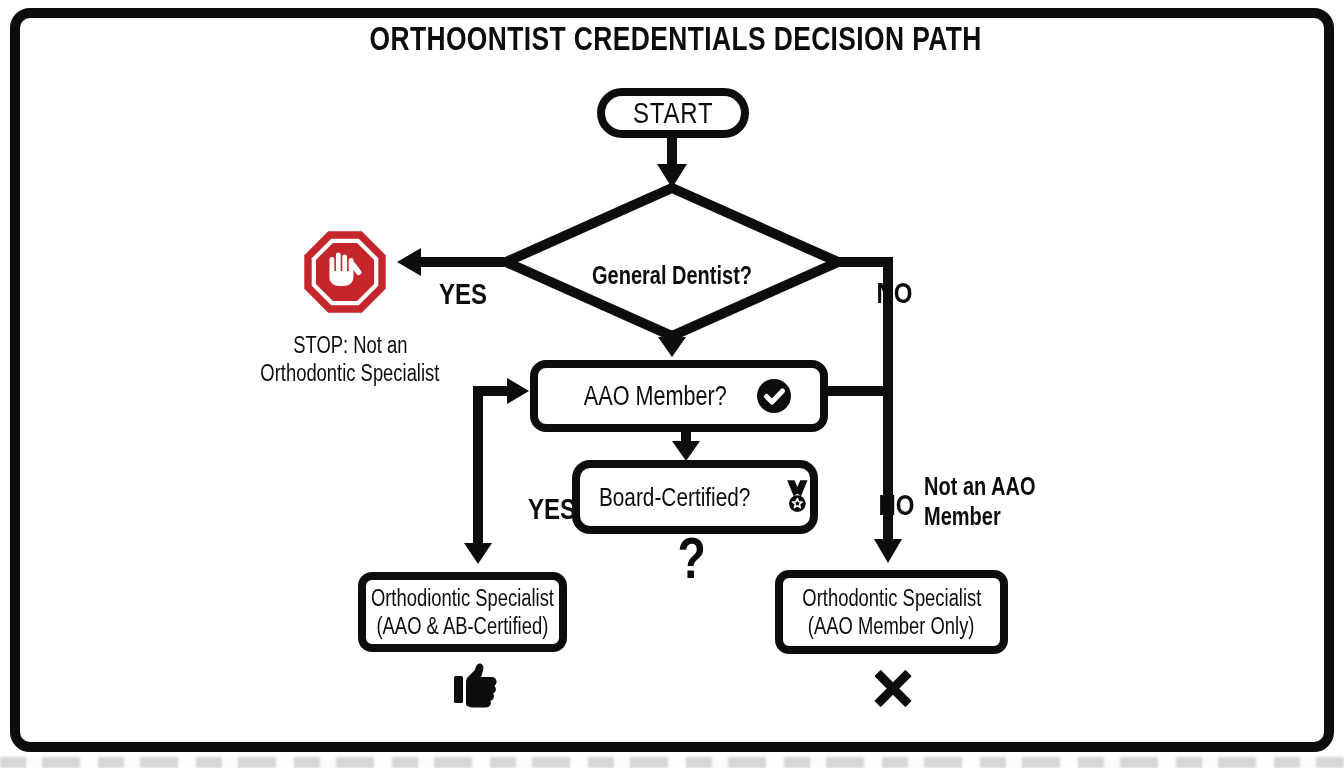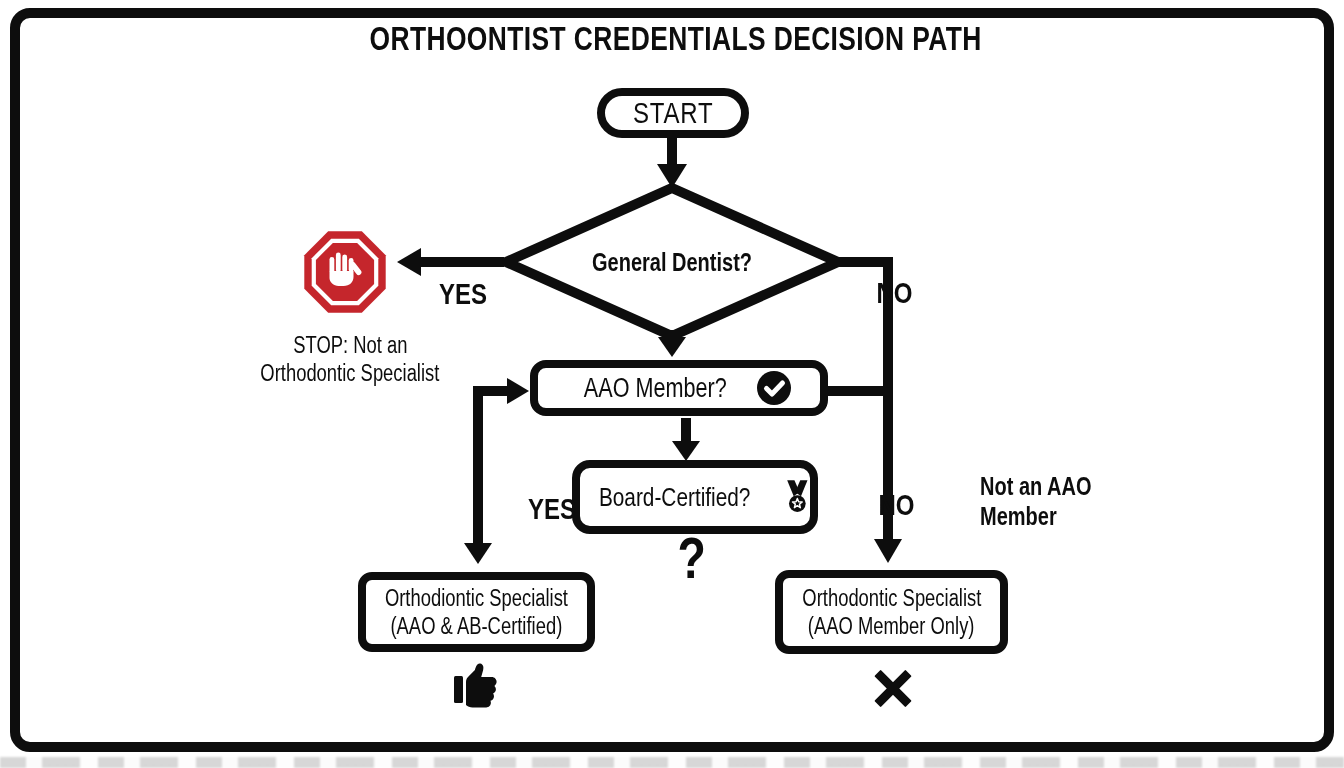--- a/index.html
+++ b/index.html
@@ -33,34 +33,34 @@
   }
   .cond{display:inline-block;transform:scaleX(0.8);transform-origin:center center;white-space:nowrap;}
   .cond-l{display:inline-block;transform:scaleX(0.8);transform-origin:left center;white-space:nowrap;}
   .box{
     position:absolute;box-sizing:border-box;background:var(--paper);
     border:8px solid var(--ink);display:flex;align-items:center;justify-content:center;
     font-weight:400;z-index:2;text-align:center;
   }
   .box .txt{display:block;}
   #start-node{left:597px;top:88px;width:152px;height:50px;border-radius:25px;font-size:30px;letter-spacing:1px;}
-  #aao-node{left:530px;top:360px;width:298px;height:56px;border-radius:16px;font-size:27px;gap:12px;}
+  #aao-node{left:530px;top:360px;width:298px;height:72px;border-radius:16px;font-size:27px;gap:12px;}
   #board-node{left:572px;top:460px;width:246px;height:74px;border-radius:18px;font-size:26px;gap:16px;}
-  #outcome-left{left:358px;top:572px;width:237px;height:80px;border-radius:14px;font-size:23px;line-height:28px;}
+  #outcome-left{left:358px;top:572px;width:209px;height:80px;border-radius:14px;font-size:23px;line-height:28px;}
   #outcome-right{left:775px;top:570px;width:233px;height:84px;border-radius:14px;font-size:23px;line-height:28px;}
   .diamond-label{
-    position:absolute;left:547px;top:248px;width:250px;text-align:center;
+    position:absolute;left:547px;top:261px;width:250px;text-align:center;
     font-size:25px;font-weight:700;z-index:2;
   }
   .lab{position:absolute;font-weight:700;z-index:2;margin-left:32px;}
   #lab-yes-left{left:401px;top:277px;font-size:30px;}
   #lab-no-top{left:840px;top:276px;font-size:30px;}
   #lab-yes-mid{left:490px;top:492px;font-size:30px;}
   #lab-no-mid{left:842px;top:488px;font-size:30px;}
-  #lab-not-member{left:948px;top:471px;font-size:25px;line-height:30px;}
+  #lab-not-member{left:892px;top:471px;font-size:25px;line-height:30px;}
   #stop-caption{left:225px;top:331px;width:250px;text-align:center;font-size:23px;line-height:28px;font-weight:400;z-index:2;position:absolute;}
   #question-mark{left:657px;top:524px;width:70px;text-align:center;font-size:58px;font-weight:800;z-index:2;position:absolute;}
   .icon-abs{position:absolute;z-index:2;}
   #x-mark{left:869px;top:664px;width:48px;height:48px;}
   #x-mark .bar{position:absolute;left:2px;top:19.5px;width:44px;height:9px;background:var(--ink);border-radius:1px;}
   #x-mark .bar.a{transform:rotate(45deg);}
   #x-mark .bar.b{transform:rotate(-45deg);}
 </style>
 </head>
 <body>

